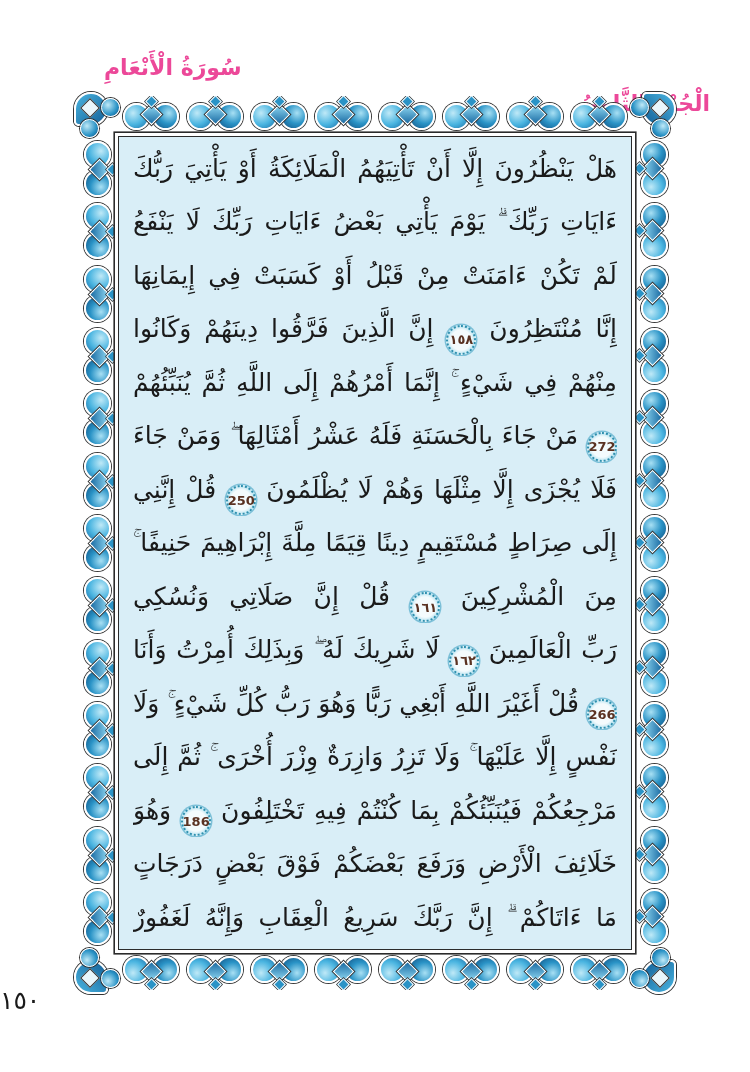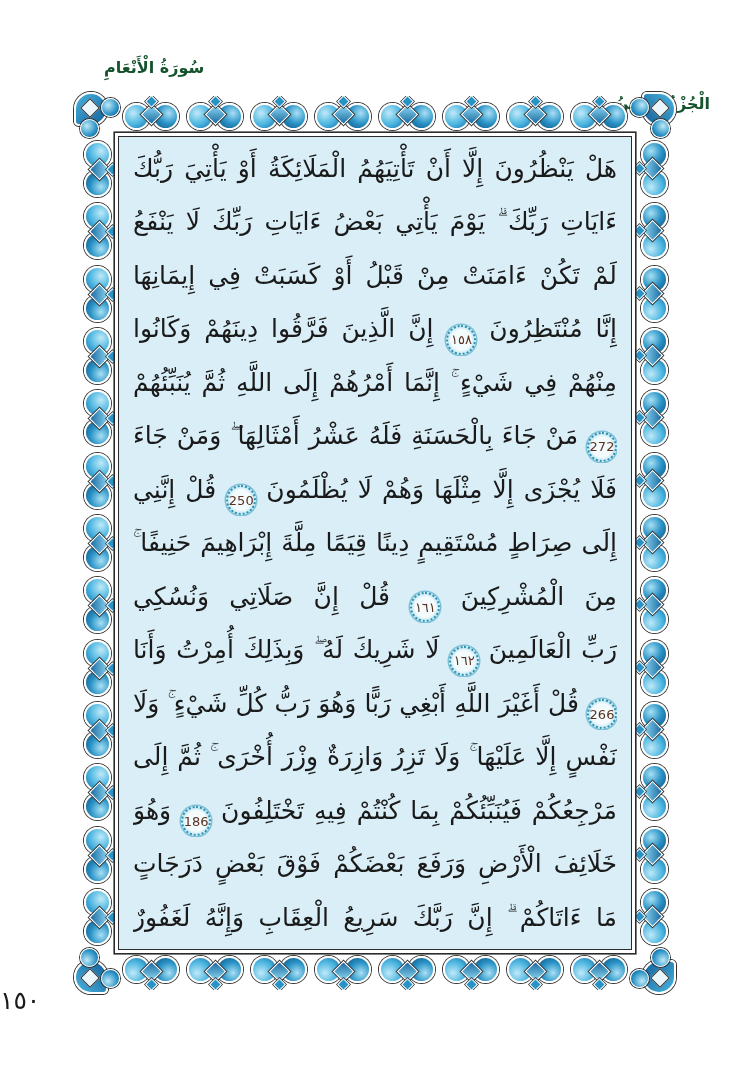--- a/index.html
+++ b/index.html
@@ -2,22 +2,22 @@
 <html lang="ar" dir="rtl"><head>
 <meta charset="utf-8">
 <style>
   html,body{margin:0;padding:0;}
   body{
     width:750px;height:1072px;position:relative;background:#ffffff;
     font-family:"DejaVu Sans",sans-serif;overflow:hidden;
   }
   
   .hdr{
-    position:absolute;top:48px;color:#14532d;font-weight:bold;
-    font-size:16px;line-height:40px;white-space:nowrap;
+    position:absolute;top:48px;color:#ec4899;font-weight:bold;
+    font-size:22px;line-height:40px;white-space:nowrap;
   }
   .hdr-juz{right:40px;margin-top:36px;}
   .hdr-surah{left:104px;}
   
   .frame{position:absolute;left:78px;top:96px;width:594px;height:894px;}
   .band{position:absolute;overflow:hidden;}
   .band-top{left:44px;right:44px;top:0;height:40px;display:flex;justify-content:space-between;}
   .band-bottom{left:44px;right:44px;bottom:0;height:40px;display:flex;justify-content:space-between;transform:scaleY(-1);}
   .band-left{top:44px;bottom:44px;left:0;width:40px;display:flex;flex-direction:column;justify-content:space-between;}
   .band-right{top:44px;bottom:44px;right:0;width:40px;display:flex;flex-direction:column;justify-content:space-between;}
@@ -66,21 +66,21 @@
   .qline{
     flex:1 1 0;display:block;color:#1a1a1a;font-size:25px;
     text-align:justify;text-align-last:justify;overflow:hidden;
     line-height:53px;white-space:normal;
   }
   .ayah-marker{
     display:inline-flex;align-items:center;justify-content:center;
     width:30px;height:30px;border-radius:50%;box-sizing:border-box;
     background:radial-gradient(circle,#f4fbfd 55%,#bfe6f2 75%,#8fcfe6);
     border:2px dotted #2e8fae;box-shadow:0 0 0 1.5px #7cc0d8;
-    color:#5a3222;font-size:13px;font-weight:normal;line-height:1;
+    color:#5a3222;font-size:13px;font-weight:bold;line-height:1;
     vertical-align:-7px;
   }
   
   .page-num{
     position:absolute;left:0;right:0;top:986px;text-align:left;
     color:#1a1a1a;font-size:25px;letter-spacing:2px;
   }
 </style>
 </head>
 <body>

